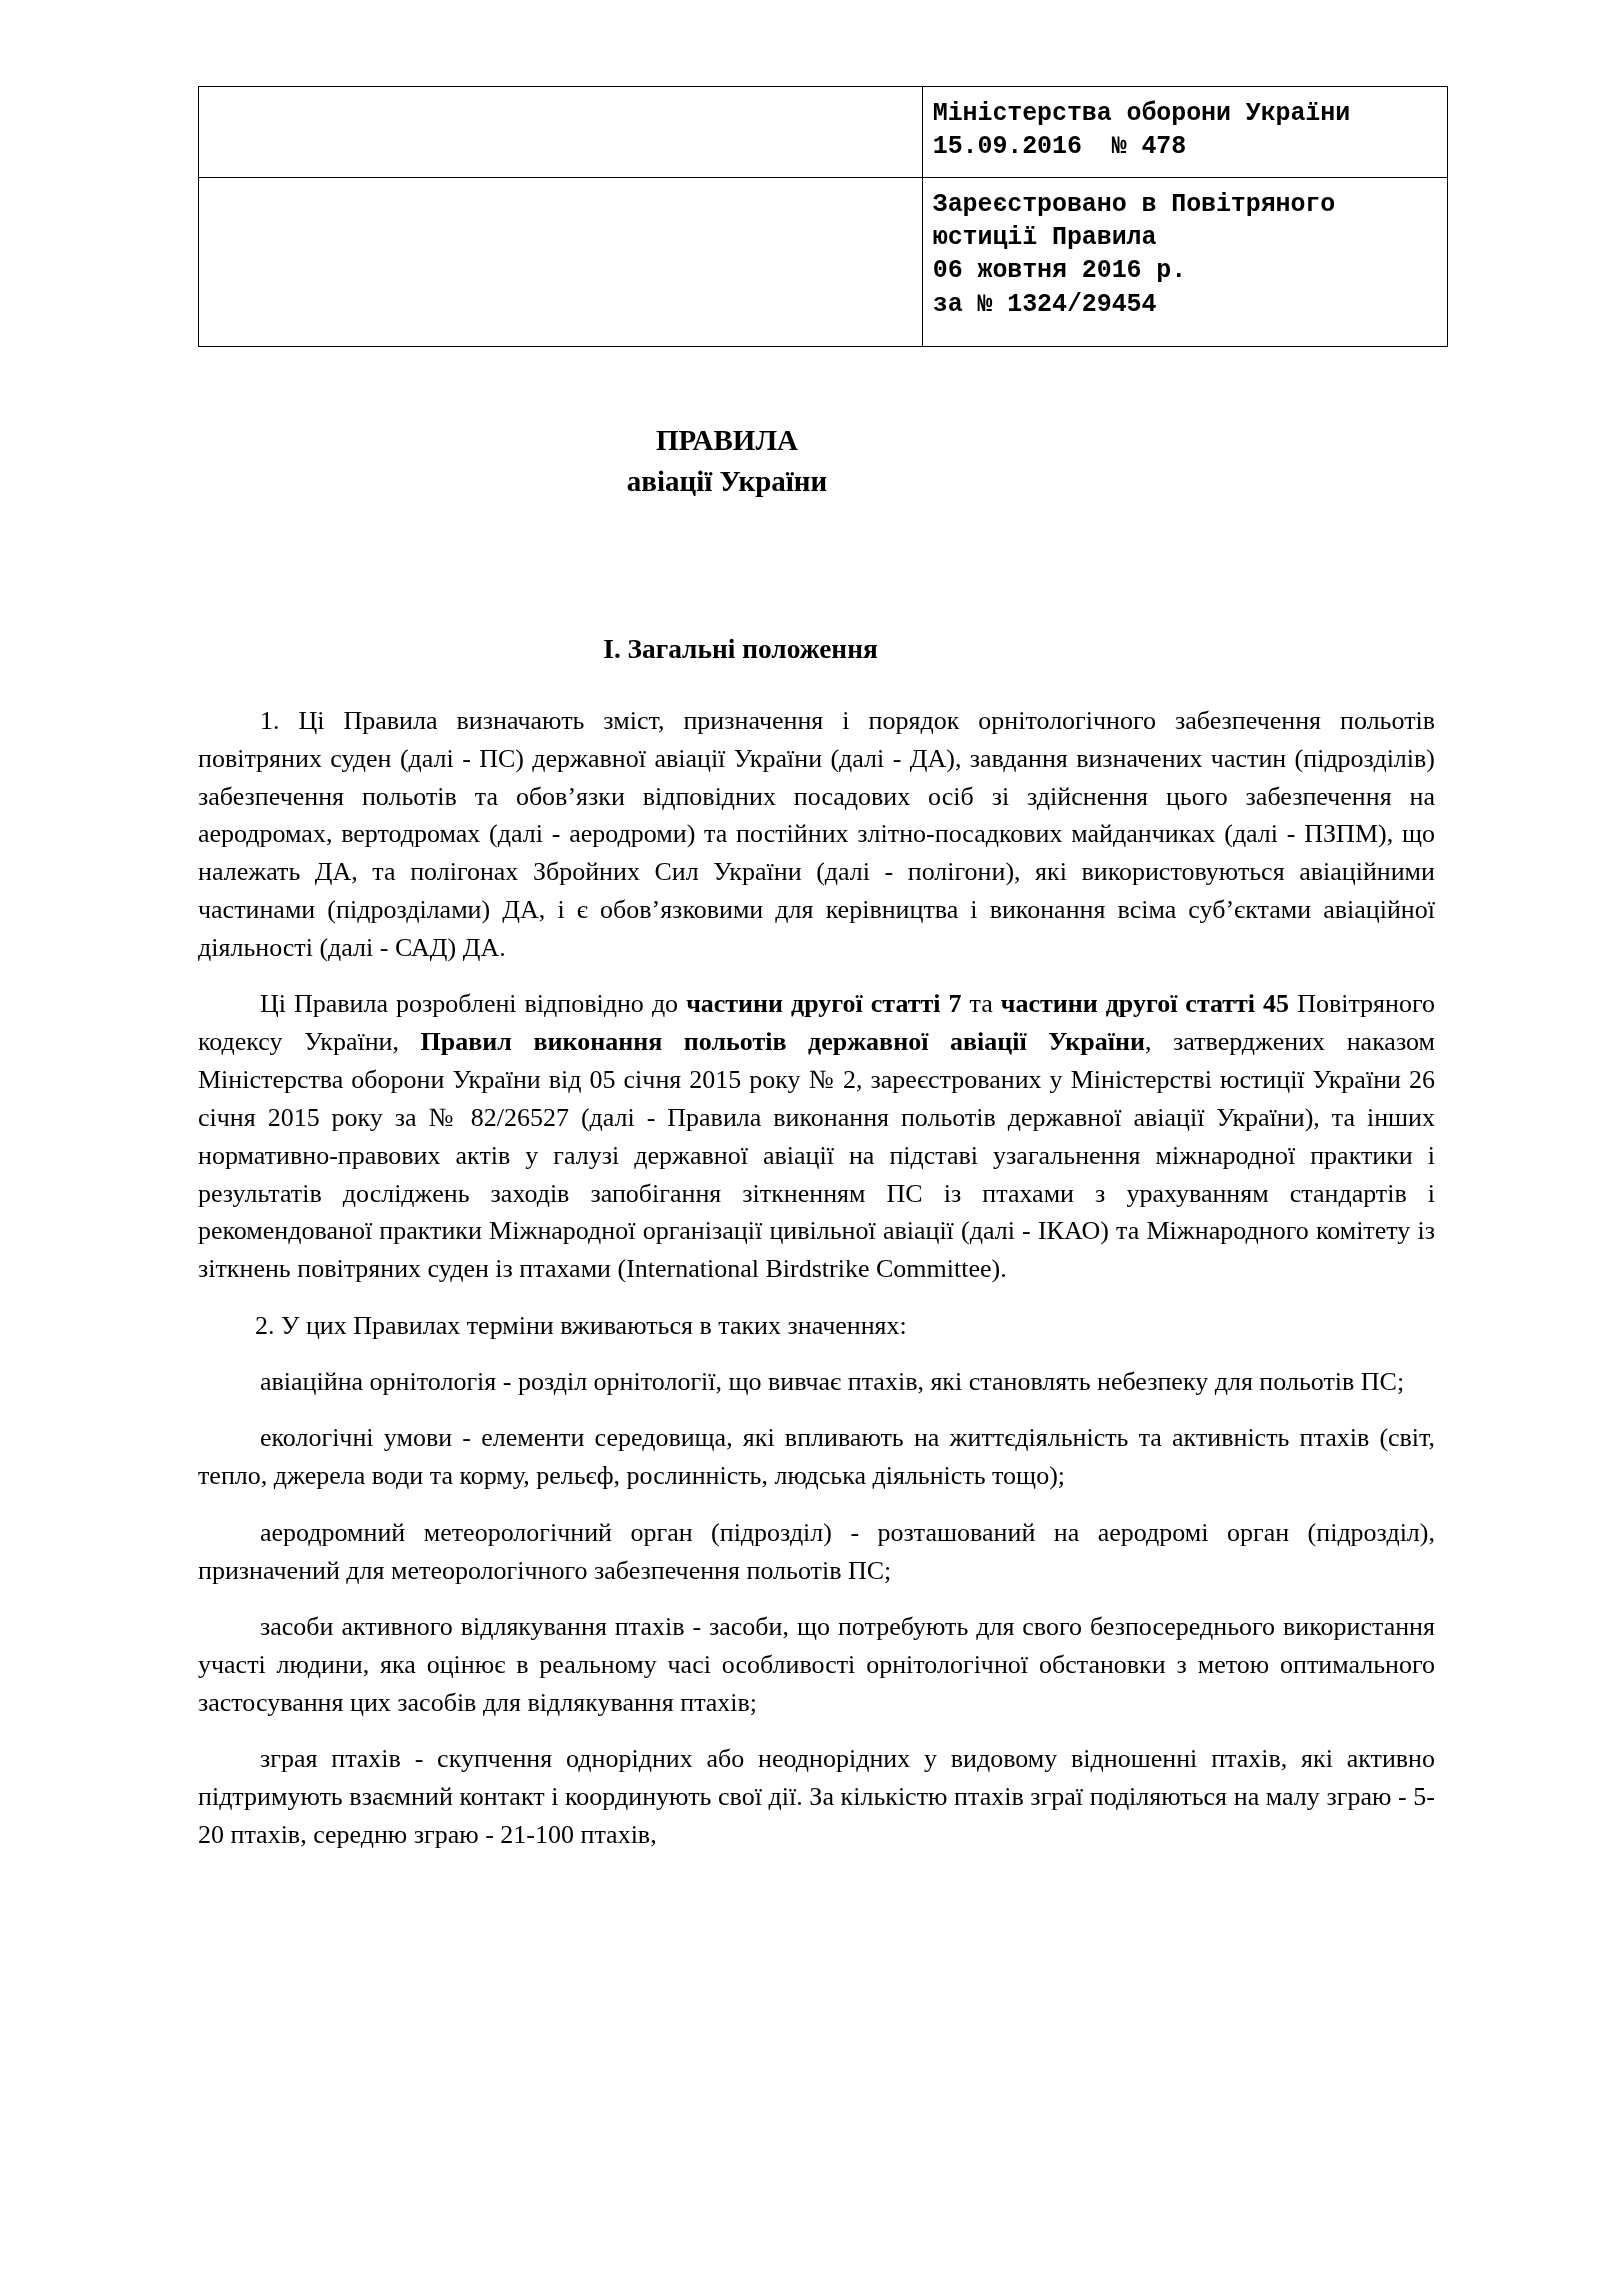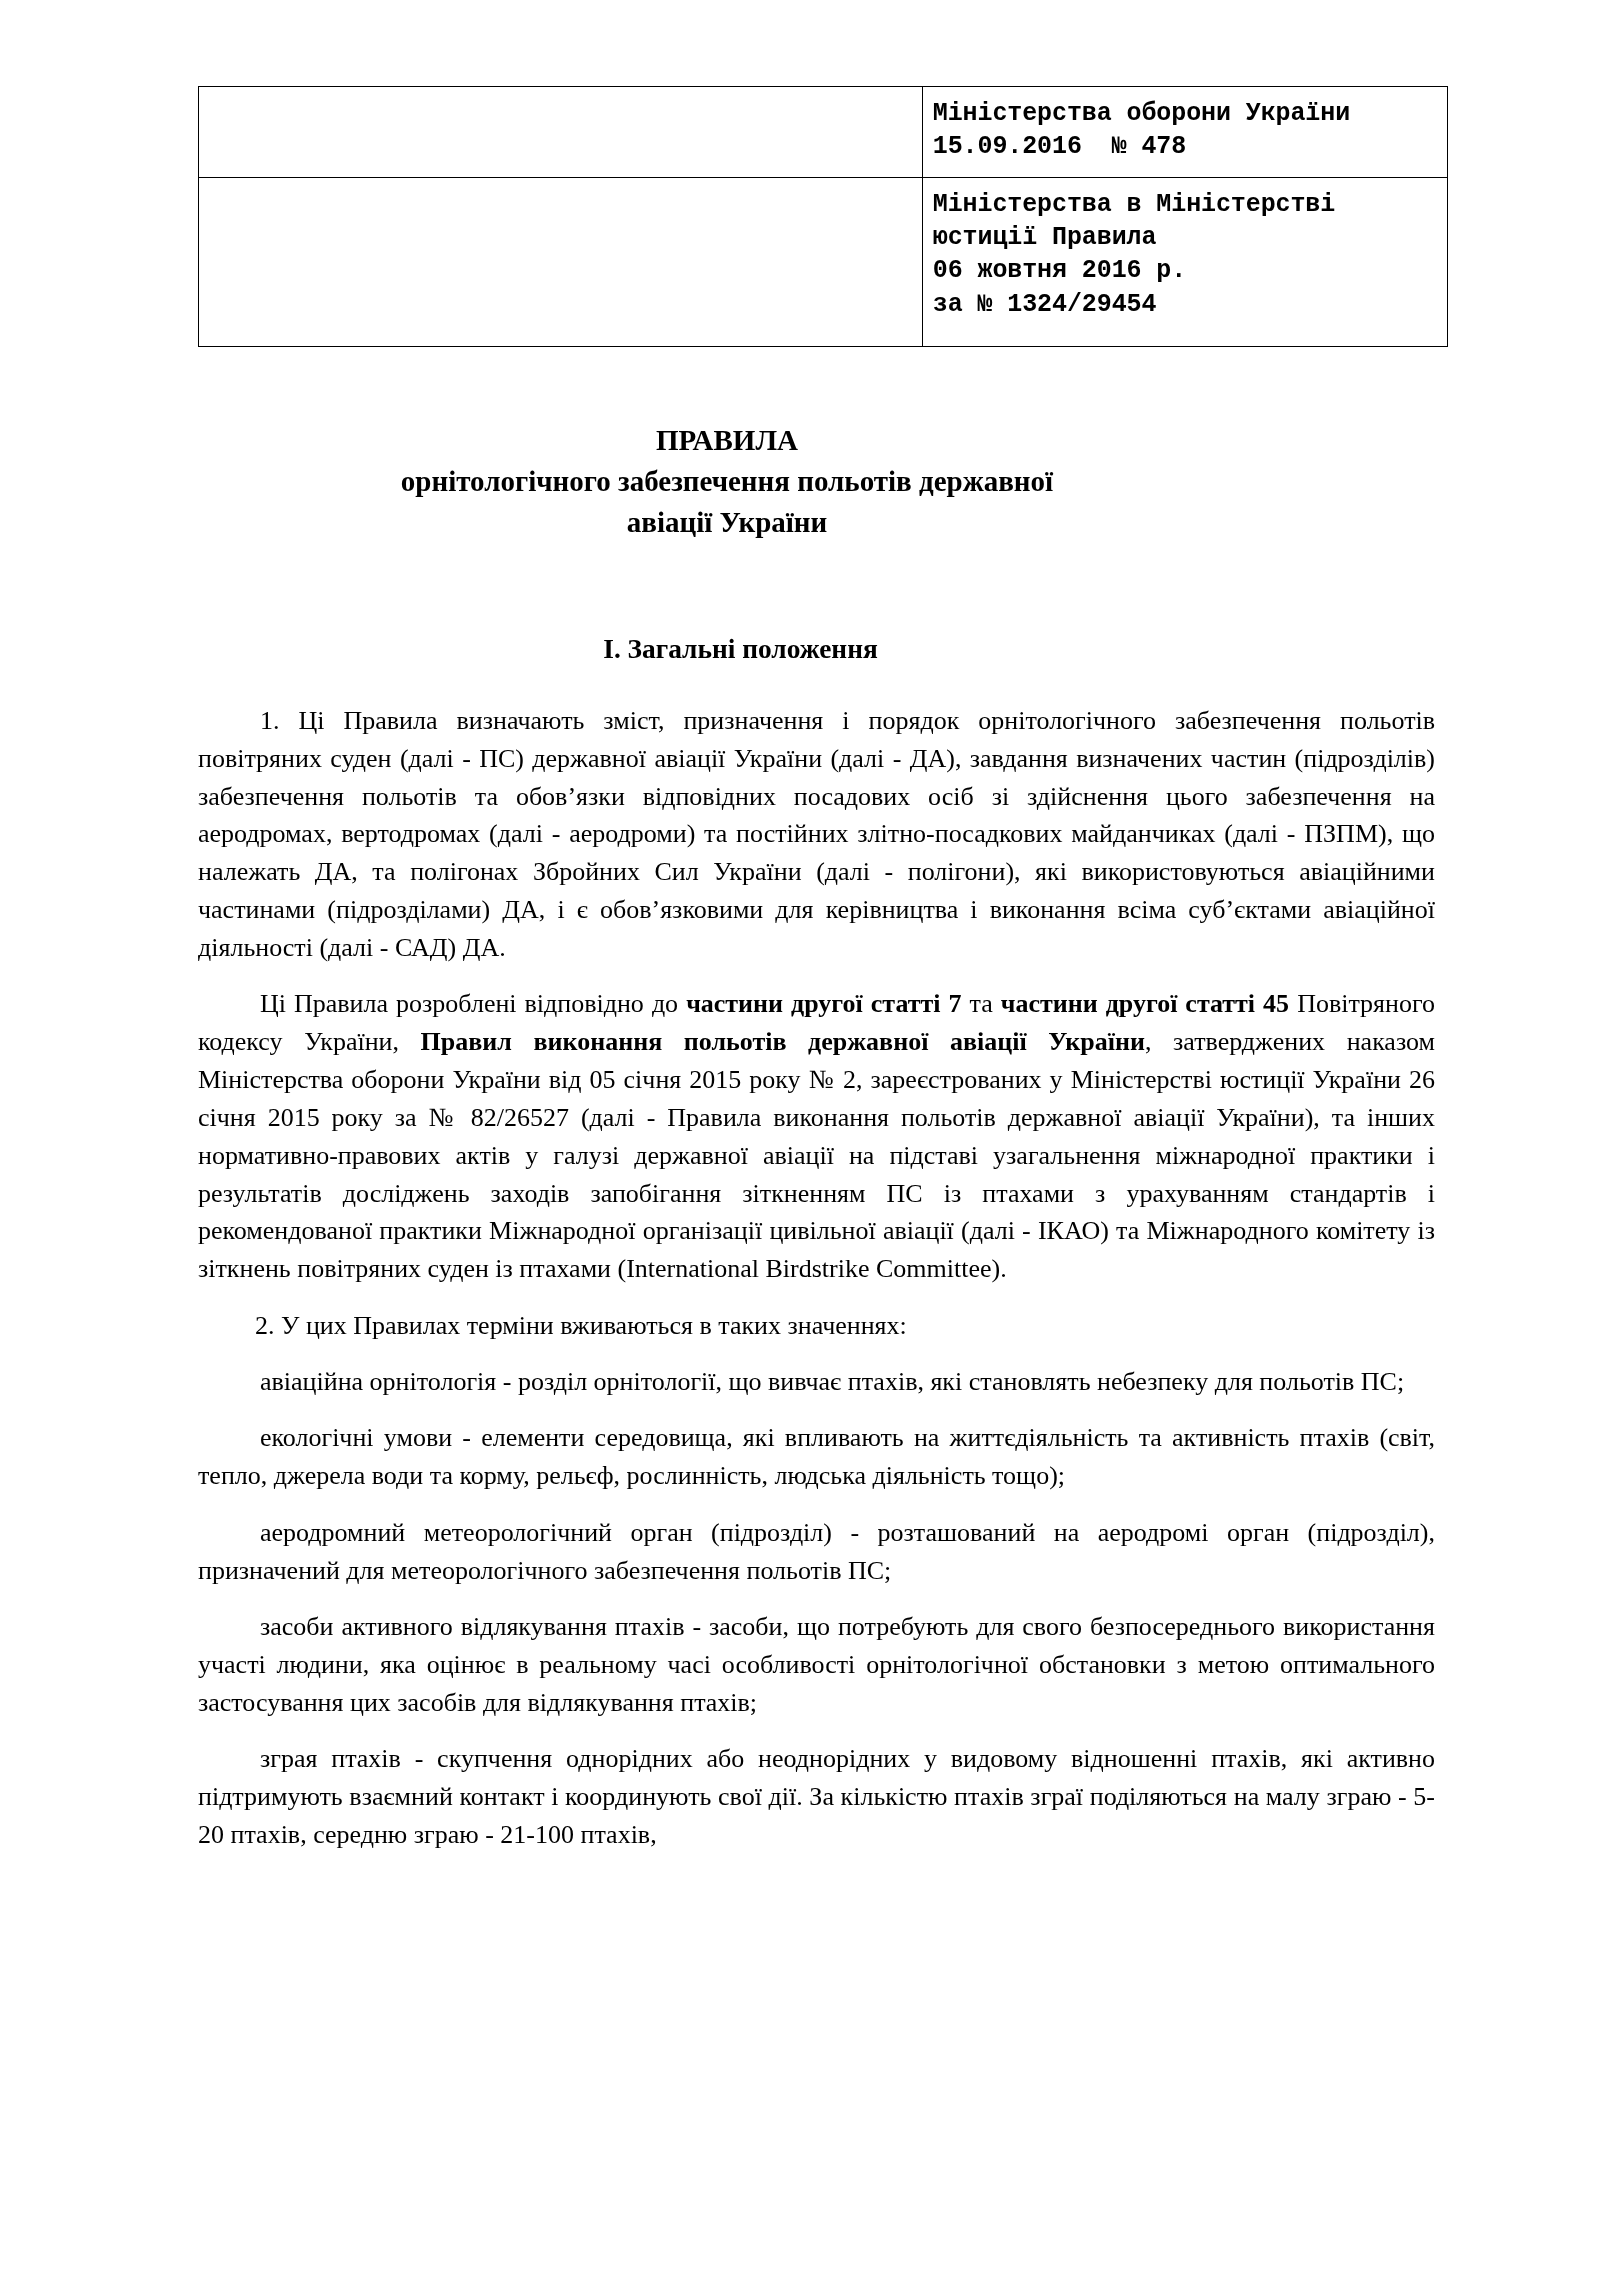--- a/index.html
+++ b/index.html
@@ -110,32 +110,31 @@
       <tr class="reg-row-1">
         <td class="blank-cell"></td>
         <td class="text-cell">
           <div class="reg-line">Міністерства оборони України</div>
           <div class="reg-line">15.09.2016  № 478</div>
         </td>
       </tr>
       <tr class="reg-row-2">
         <td class="blank-cell"></td>
         <td class="text-cell">
-          <div class="reg-line">Міністерства в Міністерстві</div>
+          <div class="reg-line">Зареєстровано в Повітряного</div>
           <div class="reg-line">юстиції Правила</div>
           <div class="reg-line">06 жовтня 2016 р.</div>
           <div class="reg-line">за № 1324/29454</div>
         </td>
       </tr>
     </tbody>
   </table>
 
   <div class="doc-title">
     <span class="t-line">ПРАВИЛА</span>
-    <span class="t-line">орнітологічного забезпечення польотів державної</span>
     <span class="t-line">авіації України</span>
   </div>
 
   <div class="section-heading">І. Загальні положення</div>
 
   <div class="body-block">
 
     <p class="para">1. Ці Правила визначають зміст, призначення і порядок орнітологічного забезпечення польотів повітряних суден (далі - ПС) державної авіації України (далі - ДА), завдання визначених частин (підрозділів) забезпечення польотів та обов’язки відповідних посадових осіб зі здійснення цього забезпечення на аеродромах, вертодромах (далі - аеродроми) та постійних злітно-посадкових майданчиках (далі - ПЗПМ), що належать ДА, та полігонах Збройних Сил України (далі - полігони), які використовуються авіаційними частинами (підрозділами) ДА, і є обов’язковими для керівництва і виконання всіма суб’єктами авіаційної діяльності (далі - САД) ДА.</p>
 
     <p class="para"><span>Ці Правила розроблені відповідно до </span><b>частини другої статті 7</b><span> та </span><b>частини другої статті 45</b><span> Повітряного кодексу України, </span><b>Правил виконання польотів державної авіації України</b><span>, затверджених наказом Міністерства оборони України від 05 січня 2015 року № 2, зареєстрованих у Міністерстві юстиції України 26 січня 2015 року за № 82/26527 (далі - Правила виконання польотів державної авіації України), та інших нормативно-правових актів у галузі державної авіації на підставі узагальнення міжнародної практики і результатів досліджень заходів запобігання зіткненням ПС із птахами з урахуванням стандартів і рекомендованої практики Міжнародної організації цивільної авіації (далі - ІКАО) та Міжнародного комітету із зіткнень повітряних суден із птахами (International Birdstrike Committee).</span></p>

